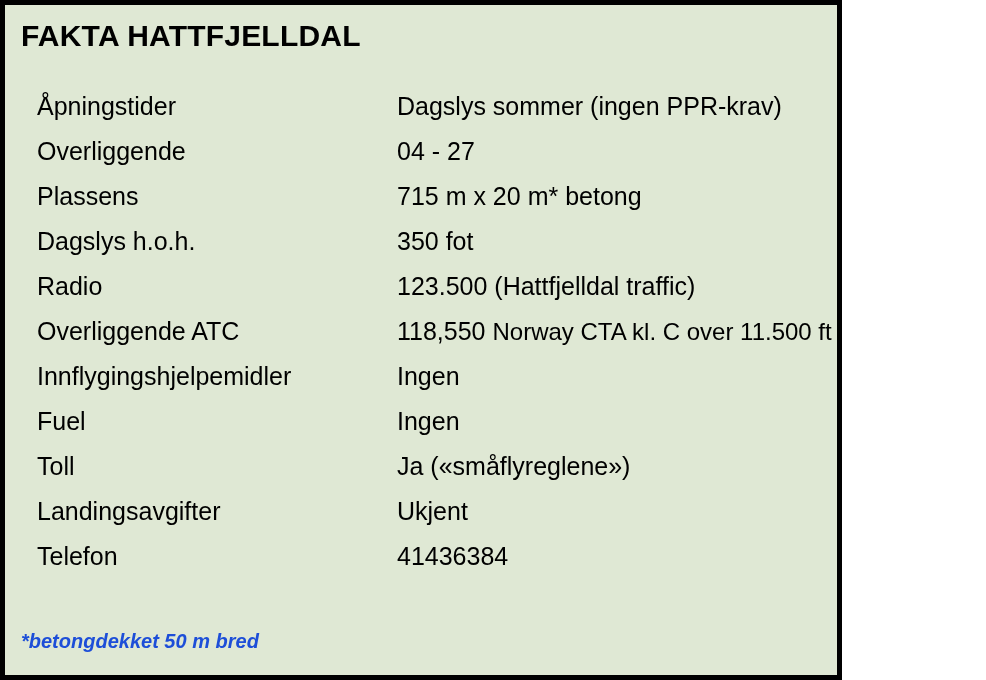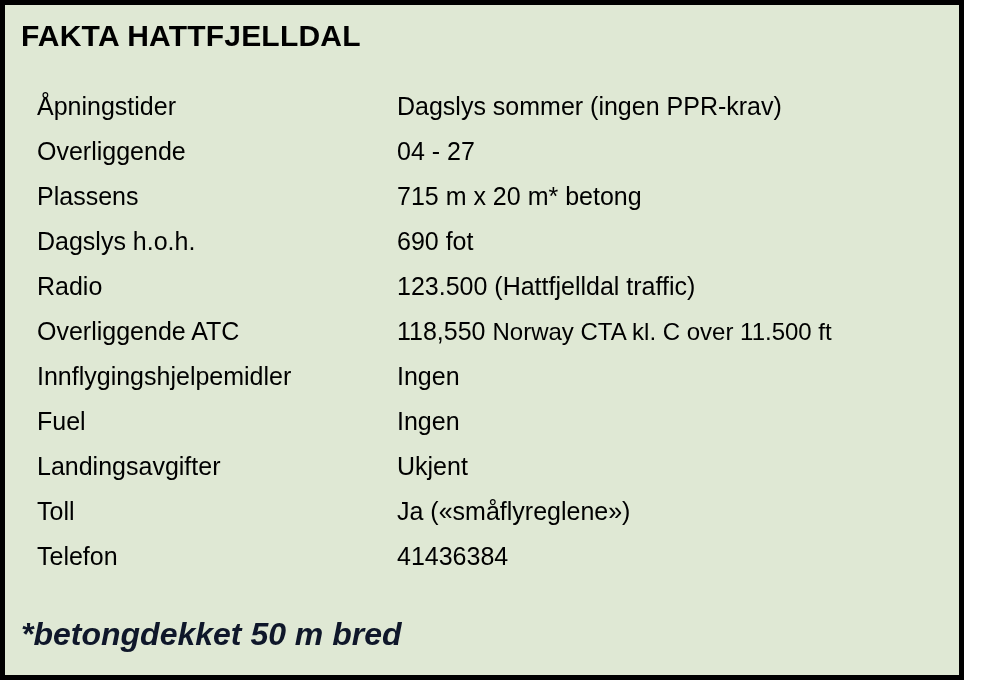--- a/index.html
+++ b/index.html
@@ -7,21 +7,21 @@
     padding: 0;
     background: #ffffff;
   }
   body {
     width: 986px;
     height: 680px;
     font-family: "Liberation Sans", sans-serif;
   }
   #fact-box {
     box-sizing: border-box;
-    width: 964px;
+    width: 842px;
     height: 680px;
     background: #dfe8d4;
     border: 5px solid #000000;
     padding: 14px 0 0 16px;
     position: relative;
   }
   #fact-title {
     font-size: 30px;
     font-weight: bold;
     color: #000000;
@@ -46,24 +46,24 @@
     width: 352px;
     padding-right: 8px !important;
   }
   .fact-value .small {
     font-size: 24px;
   }
   #fact-footnote {
     position: absolute;
     left: 16px;
     bottom: 22px;
-    font-size: 32px;
+    font-size: 20px;
     font-style: italic;
     font-weight: bold;
-    color: #0f172a;
+    color: #1d4ed8;
   }
 </style>
 </head>
 <body>
 
 <div id="fact-box">
 
   <div id="fact-title">FAKTA HATTFJELLDAL</div>
 
   <table class="fact-table">
@@ -79,21 +79,21 @@
         <td class="fact-value"><span>04 - 27</span><span class="small"></span></td>
       </tr>
 
       <tr>
         <td class="fact-label">Plassens</td>
         <td class="fact-value"><span>715 m x 20 m* betong</span><span class="small"></span></td>
       </tr>
 
       <tr>
         <td class="fact-label">Dagslys h.o.h.</td>
-        <td class="fact-value"><span>690 fot</span><span class="small"></span></td>
+        <td class="fact-value"><span>350 fot</span><span class="small"></span></td>
       </tr>
 
       <tr>
         <td class="fact-label">Radio</td>
         <td class="fact-value"><span>123.500 (Hattfjelldal traffic)</span><span class="small"></span></td>
       </tr>
 
       <tr>
         <td class="fact-label">Overliggende ATC</td>
         <td class="fact-value"><span>118,550 </span><span class="small">Norway CTA kl. C over 11.500 ft</span></td>
@@ -103,27 +103,27 @@
         <td class="fact-label">Innflygingshjelpemidler</td>
         <td class="fact-value"><span>Ingen</span><span class="small"></span></td>
       </tr>
 
       <tr>
         <td class="fact-label">Fuel</td>
         <td class="fact-value"><span>Ingen</span><span class="small"></span></td>
       </tr>
 
       <tr>
-        <td class="fact-label">Landingsavgifter</td>
-        <td class="fact-value"><span>Ukjent</span><span class="small"></span></td>
+        <td class="fact-label">Toll</td>
+        <td class="fact-value"><span>Ja («småflyreglene»)</span><span class="small"></span></td>
       </tr>
 
       <tr>
-        <td class="fact-label">Toll</td>
-        <td class="fact-value"><span>Ja («småflyreglene»)</span><span class="small"></span></td>
+        <td class="fact-label">Landingsavgifter</td>
+        <td class="fact-value"><span>Ukjent</span><span class="small"></span></td>
       </tr>
 
       <tr>
         <td class="fact-label">Telefon</td>
         <td class="fact-value"><span>41436384</span><span class="small"></span></td>
       </tr>
 
     </tbody>
   </table>
 

